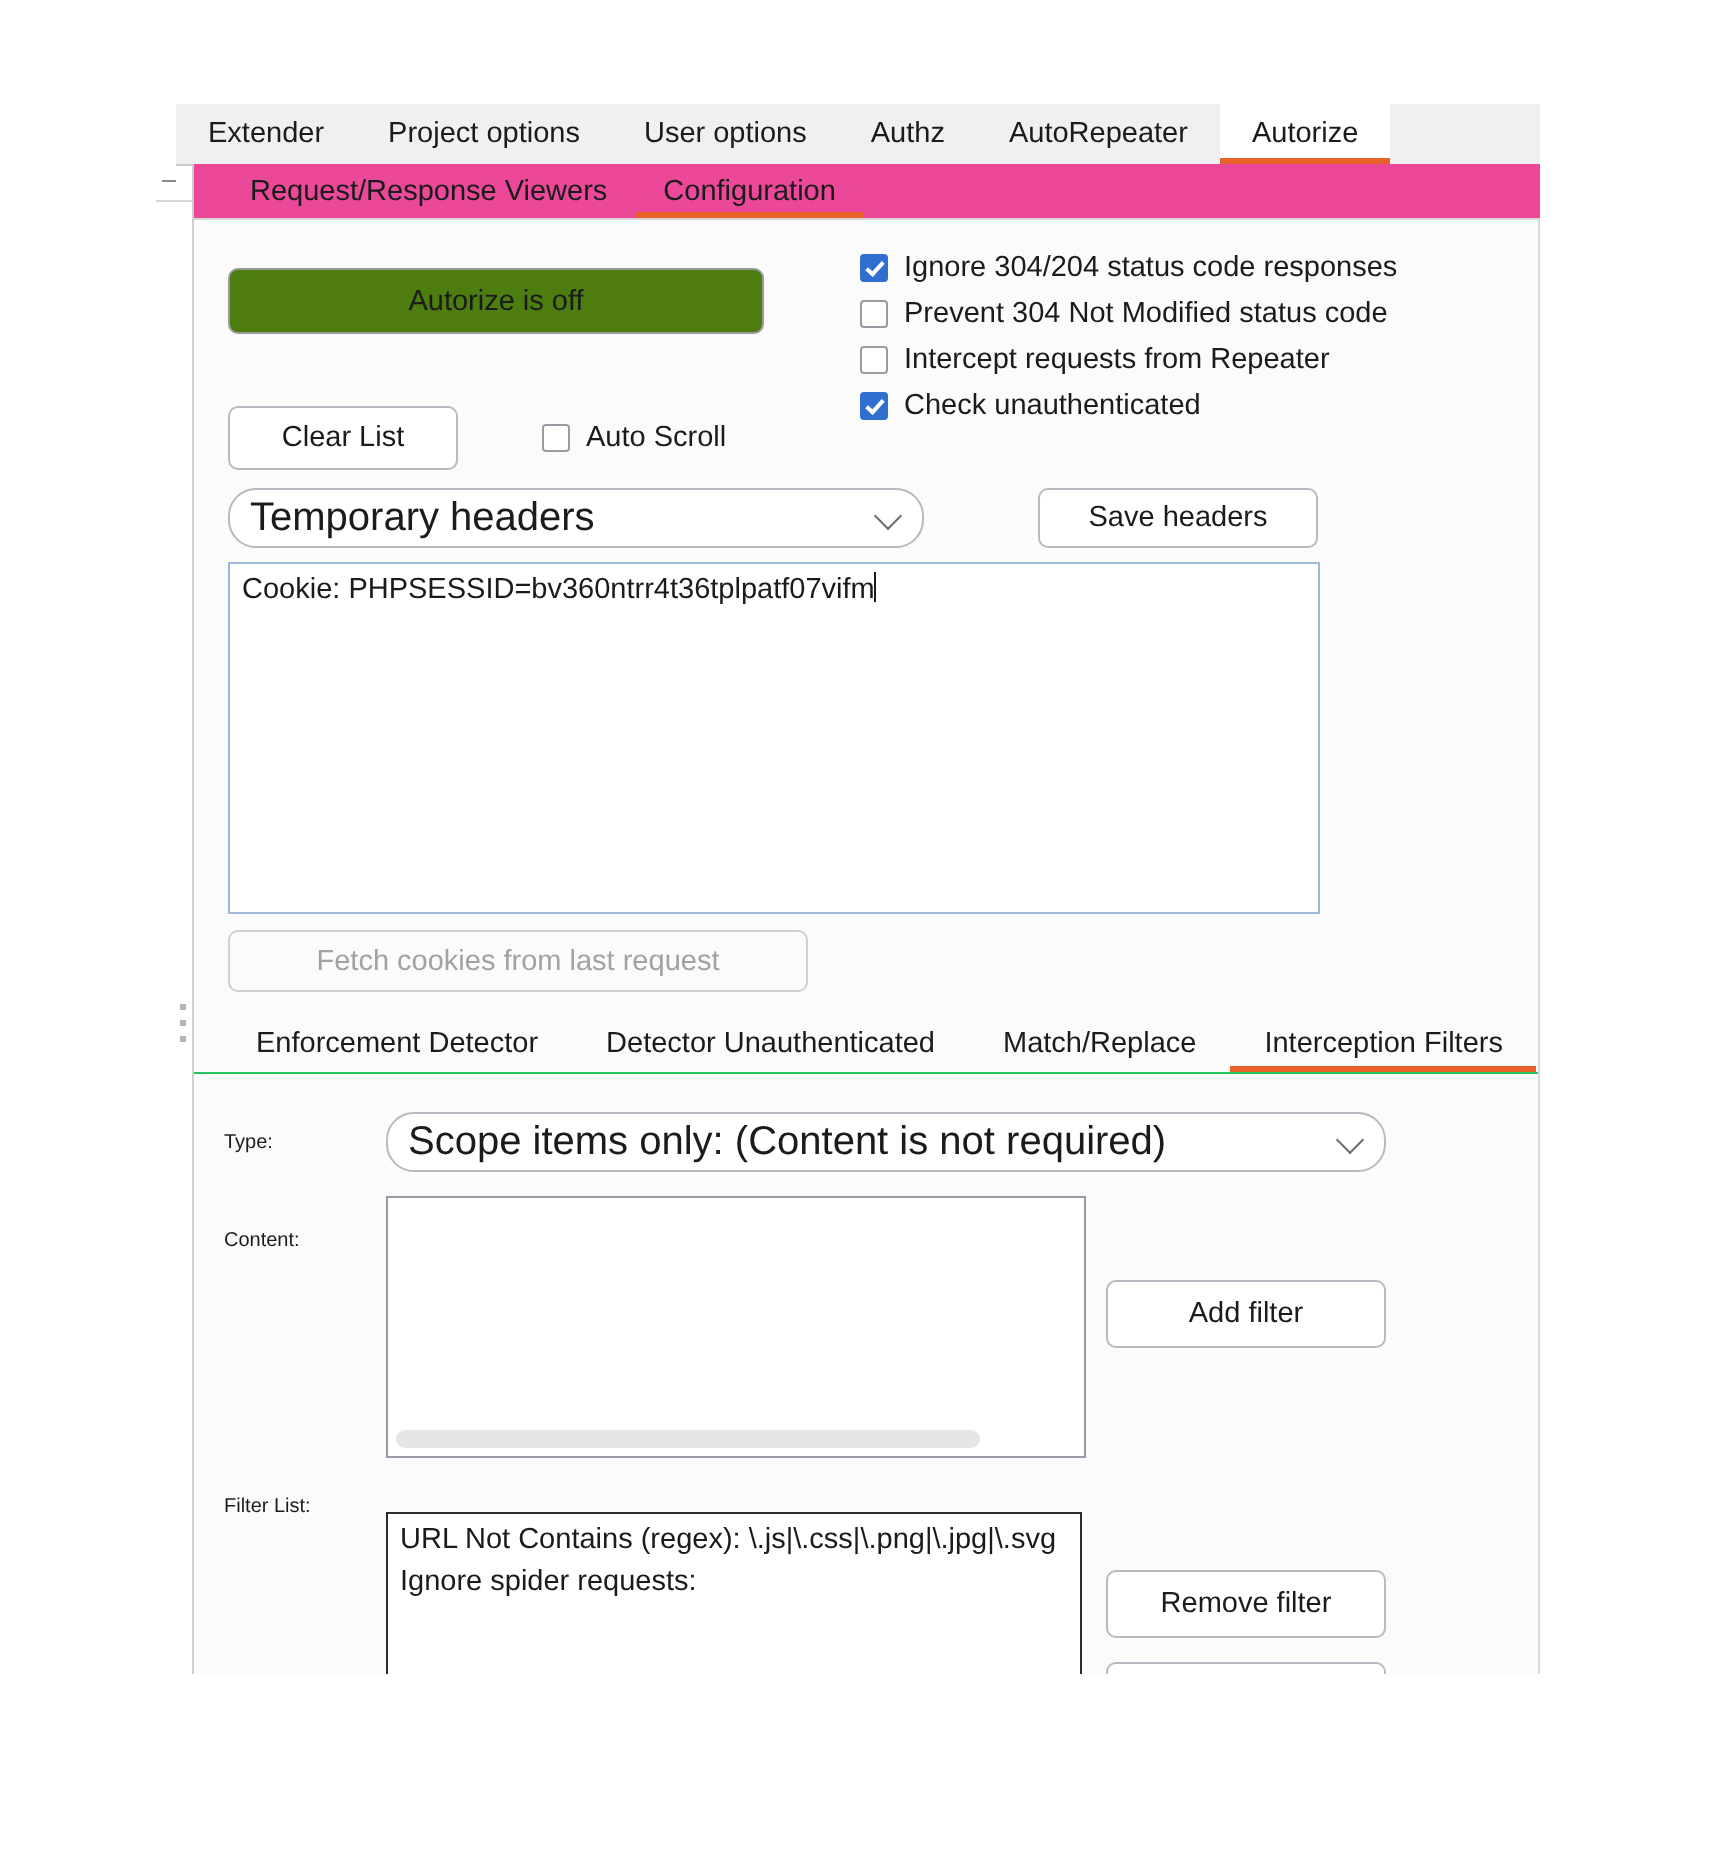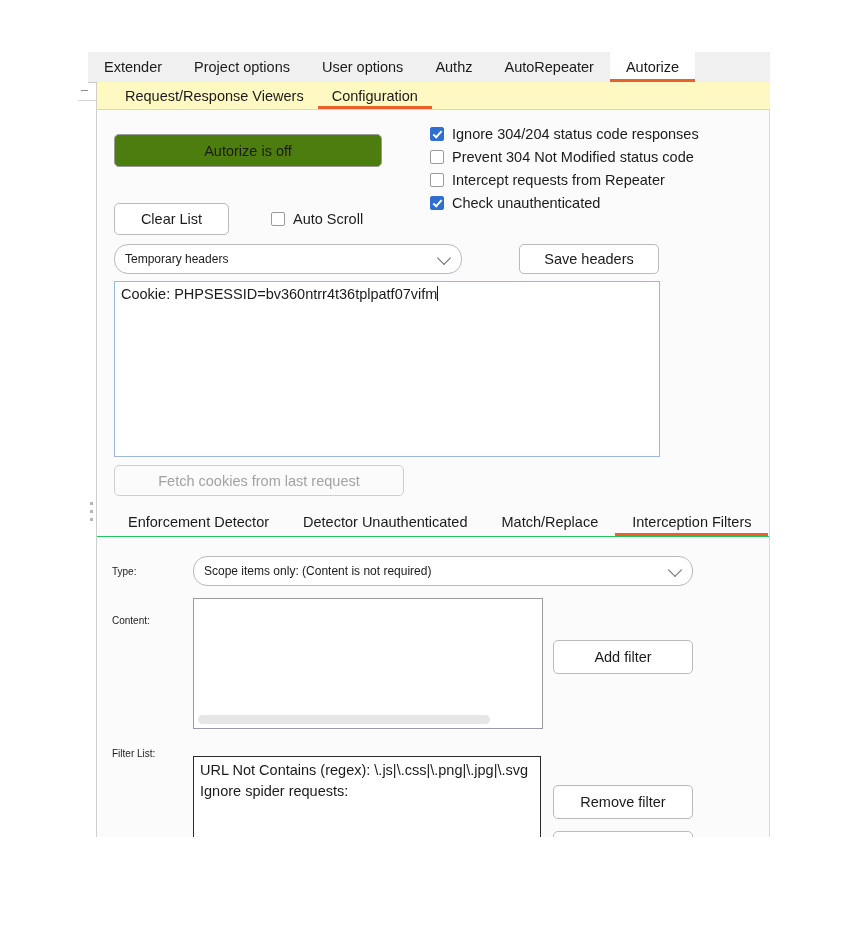--- a/index.html
+++ b/index.html
@@ -89,21 +89,21 @@
     background: #e8622a;
   }
 
   
   .tabbar-sub {
     position: absolute;
     left: 97px;
     top: 82px;
     width: 673px;
     height: 28px;
-    background: #fef9c3;
+    background: #ec4899;
     border-bottom: 1px solid #d6d6d6;
     display: flex;
     align-items: stretch;
     padding-left: 14px;
     box-sizing: border-box;
   }
   .tabbar-sub .tab {
     position: relative;
     display: flex;
     align-items: center;
@@ -227,21 +227,21 @@
 
   
   .combo {
     background: #ffffff;
     border: 1px solid #b9b9c2;
     border-radius: 14px;
     box-sizing: border-box;
     display: flex;
     align-items: center;
     padding: 0 10px;
-    font-size: 12px;
+    font-size: 20px;
     color: #1b1b1b;
     cursor: default;
     position: relative;
   }
   .combo .chev {
     position: absolute;
     right: 12px;
     top: 50%;
     width: 9px;
     height: 9px;

